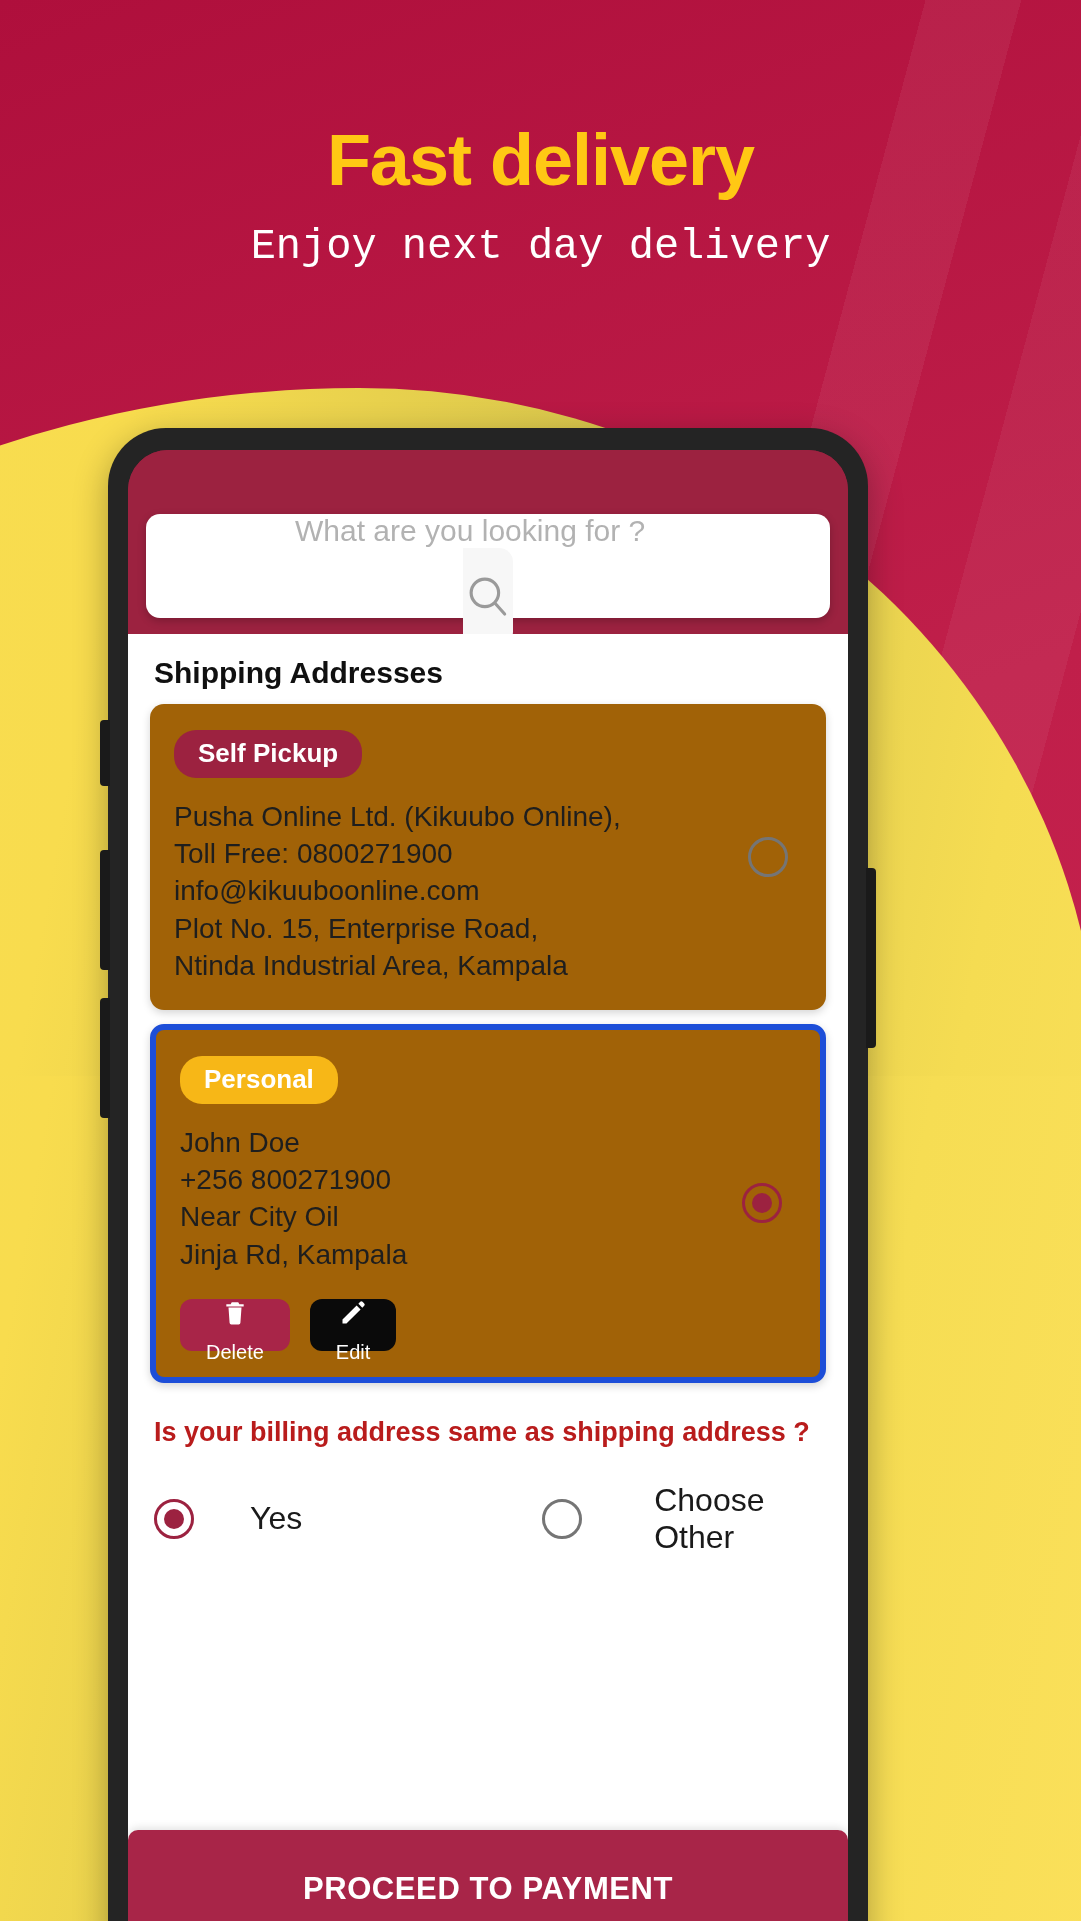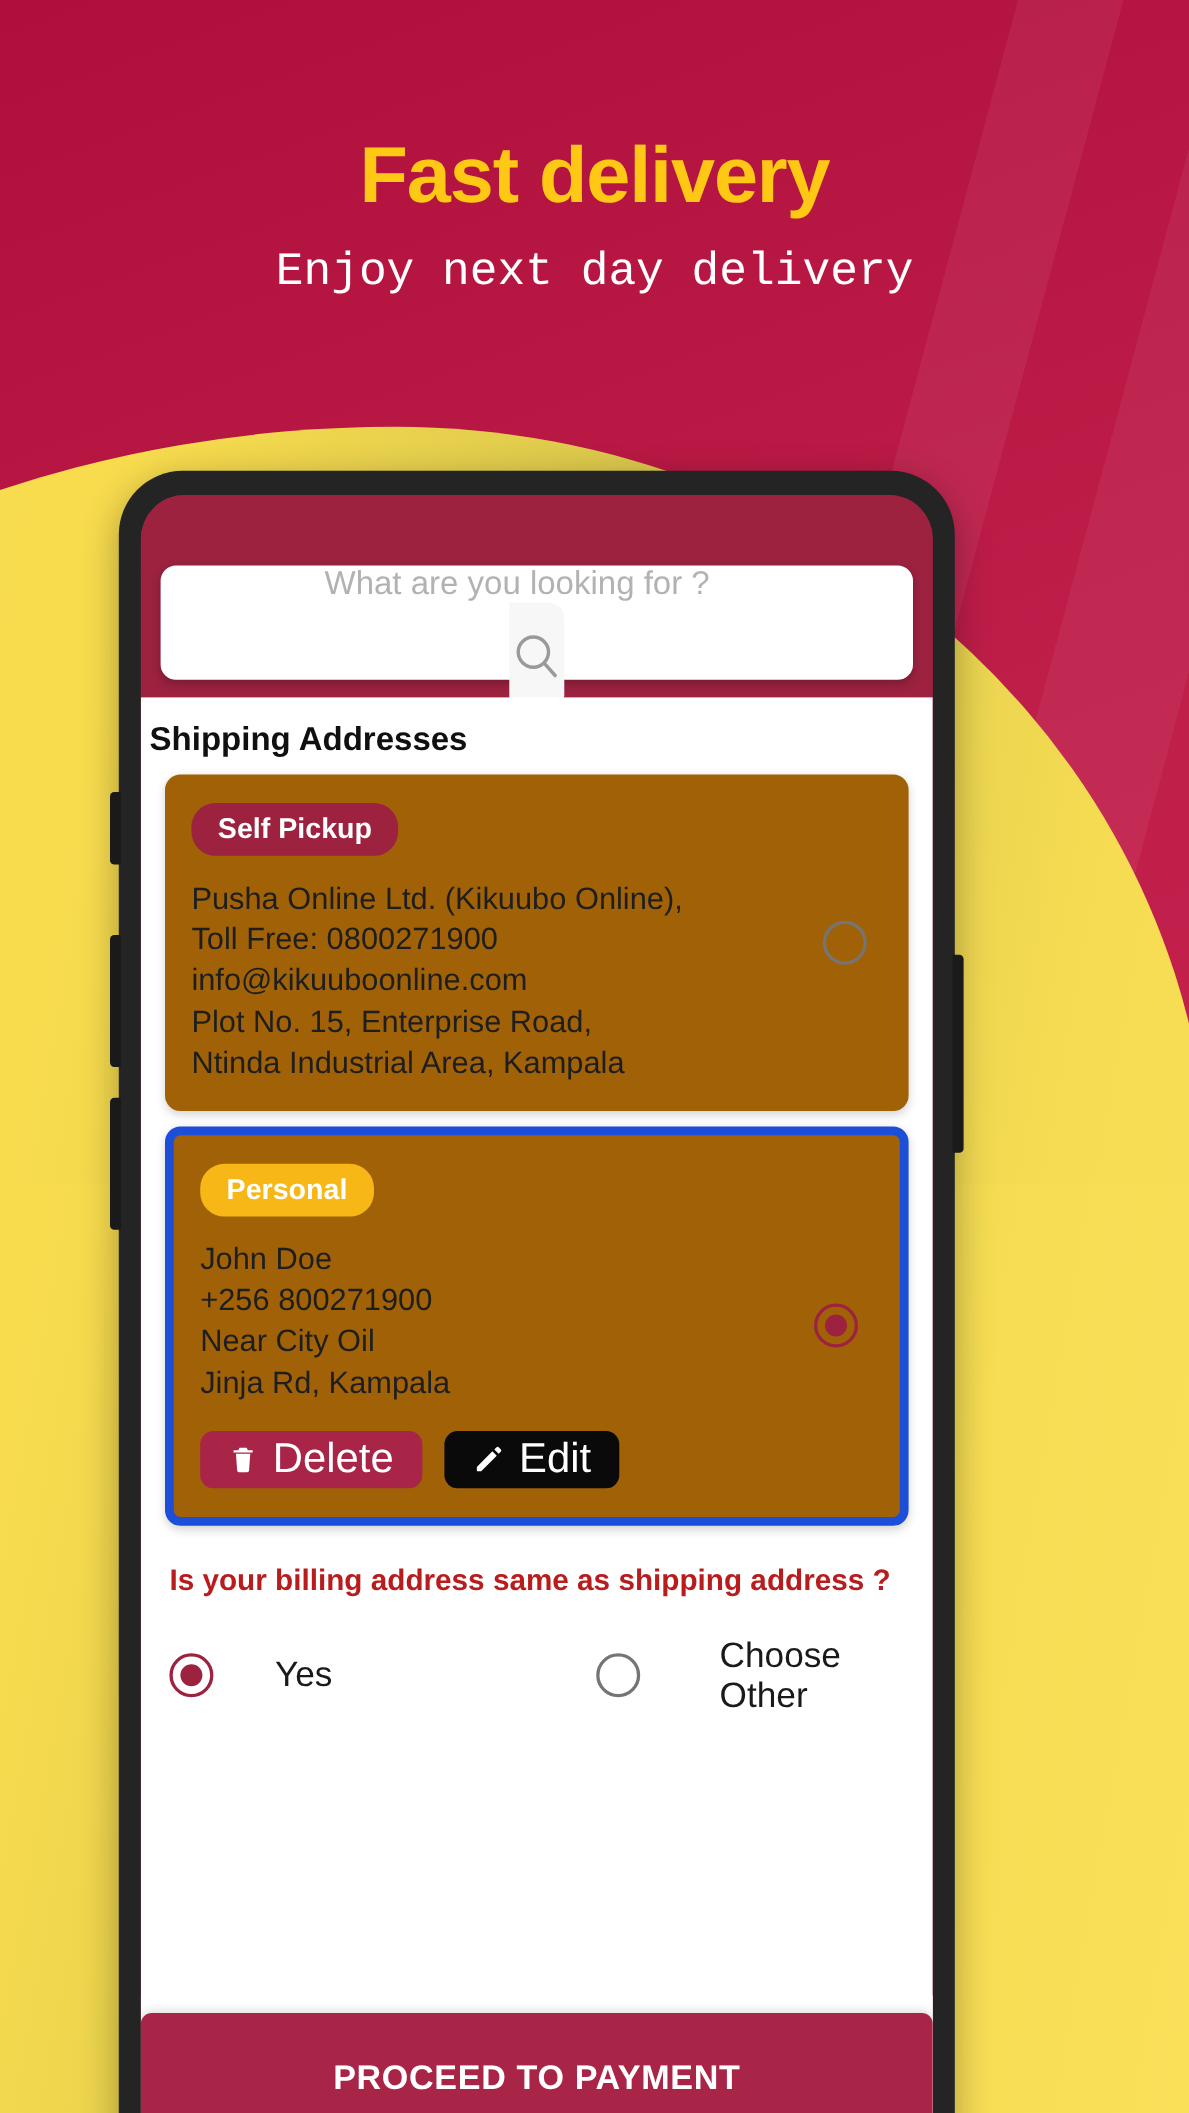--- a/index.html
+++ b/index.html
@@ -100,34 +100,34 @@
 
   
   .app-body{
     flex:1 1 auto; background:#FFFFFF;
     padding:0 0 0 0;
     position:relative;
     display:flex; flex-direction:column;
   }
   .section-title{
     font-size:30px; font-weight:bold; color:#101010;
-    padding:22px 26px 14px 8px;
+    padding:22px 26px 14px 26px;
   }
 
   .addr-card{
     position:relative;
     margin:0 22px 14px 22px;
     background:#a16207;
     border-radius:14px;
     box-shadow:0 3px 9px rgba(0,0,0,.17);
     padding:26px 24px 26px 24px;
     display:flex; align-items:center;
   }
   .addr-card.selected{
-    border:8px solid #1d4ed8;
+    border:6px solid #1d4ed8;
     box-shadow:0 3px 9px rgba(0,0,0,.17);
     margin-bottom:12px;
   }
   .addr-main{ flex:1 1 auto; min-width:0; }
   .chip{
     display:inline-block;
     border-radius:22px;
     padding:9px 24px;
     font-size:26px; font-weight:bold;
     color:#FFFFFF;
@@ -153,21 +153,21 @@
     content:""; width:20px; height:20px; border-radius:50%;
     background:#9C2240;
   }
 
   .card-actions{ display:flex; gap:20px; margin-top:26px; }
   .act-btn{
     border:none; border-radius:12px;
     padding:0 26px; height:52px;
     display:flex; align-items:center; gap:14px;
     font-family:"Liberation Sans", sans-serif;
-    font-size:38px; color:#FFFFFF; cursor:pointer;
+    font-size:20px; color:#FFFFFF; cursor:pointer;flex-direction:column;
   }
   .act-delete{ background:#A82548; }
   .act-edit{ background:#0A0A0A;align-items:center; }
   .act-btn svg{ display:block; }
 
   .billing-q{
     font-size:27px; font-weight:bold; color:#b91c1c;
     padding:22px 26px 0 26px;
   }
   .billing-opts{

